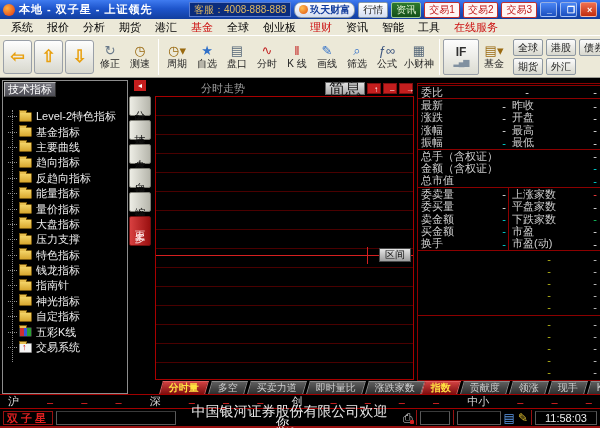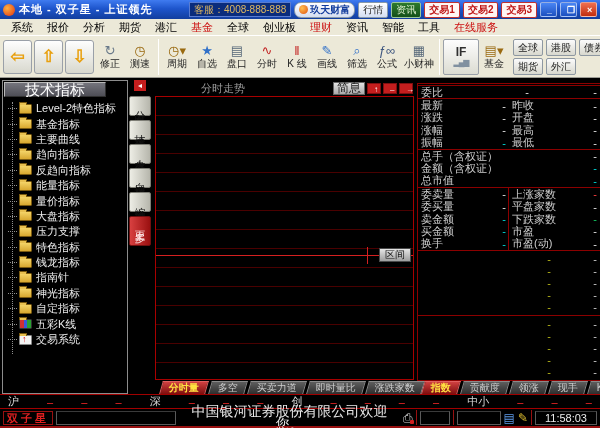--- a/index.html
+++ b/index.html
@@ -12,21 +12,21 @@
     display:flex;align-items:center;padding:0 3px;gap:4px;}
   .app-logo{width:12px;height:12px;border-radius:50%;background:radial-gradient(circle at 35% 35%,#FFB040,#E03010);flex:none;}
   .tb-title{color:#fff;font-weight:bold;font-size:11px;white-space:nowrap;letter-spacing:1px;}
   .tb-right{margin-left:auto;display:flex;align-items:center;gap:3px;}
   .svc-box{background:#0A2C7C;border:1px solid #5A7CD0;color:#E0B860;font-size:10px;height:15px;line-height:13px;padding:0 4px;white-space:nowrap;}
   .tb-btn{height:16px;line-height:14px;font-size:10px;padding:0 4px;border-radius:2px;border:1px solid #8899AA;
     background:linear-gradient(#FFFFFF,#D4DEF2);color:#222;white-space:nowrap;display:flex;align-items:center;gap:2px;}
   .brand-btn{color:#123C9C;font-weight:bold;border-radius:7px;}
   .brand-dot{width:9px;height:9px;border-radius:50%;background:radial-gradient(circle at 35% 35%,#FFC050,#E05010);display:inline-block;}
   .news-btn{background:linear-gradient(#2E7A2E,#14501A);color:#DFF0D0;border-color:#9CC89C;}
-  .trade-btn{background:#FFF6F4;border:1px solid #C03030;color:#C01818;font-weight:bold;}
+  .trade-btn{background:#FFF6F4;border:1px solid #C03030;color:#C01818;font-weight:normal;}
   .win-btn{width:17px;height:15px;border:1px solid #FFFFFF88;border-radius:2px;color:#fff;font-size:9px;line-height:13px;
     text-align:center;background:linear-gradient(#4A86F4,#1C50C0);font-weight:bold;}
   .win-btn.close{background:linear-gradient(#F07050,#C22D10);}
 
   
   .menubar{height:17px;background:#ECE9D8;display:flex;align-items:center;padding:0 4px;border-bottom:1px solid #FFFFFF;}
   .menu-item{padding:0 7px;color:#000;cursor:default;white-space:nowrap;}
 
   
   .toolbar{height:42px;background:#ECE9D8;display:flex;align-items:center;padding:0 2px;border-bottom:1px solid #9C9C94;}
@@ -43,22 +43,22 @@
   .if-txt{font-weight:bold;font-size:12px;color:#303030;line-height:13px;}
   .if-bars{font-size:8px;color:#8090A0;line-height:8px;letter-spacing:-1px;}
   .market-grid{display:grid;grid-template-columns:auto auto auto;grid-auto-rows:17px;gap:2px 3px;margin-left:4px;flex:none;}
   .mk-btn{border:1px solid #8E98A2;border-radius:2px;background:linear-gradient(#FBFBFB,#D8D8CE);
     font-size:10px;line-height:15px;padding:0 4px;color:#222;white-space:nowrap;font-family:inherit;}
 
   
   .content{height:316px;display:flex;background:#000;padding:2px 0 0 2px;}
 
   .sidebar{width:126px;flex:none;border:1px solid #8C8C8C;background:#000;display:flex;flex-direction:column;}
-  .sb-header{align-self:flex-start;margin:1px 0 1px 1px;background:linear-gradient(#74747C,#4E4E56);color:#FFF;
-    font-size:15px;line-height:13px;padding:0 20px;border:1px solid #B8B8B8;border-bottom-color:#303030;border-right-color:#303030;white-space:nowrap;}
+  .sb-header{align-self:flex-start;margin:1px 0 9px 1px;background:linear-gradient(#74747C,#4E4E56);color:#FFF;
+    font-size:11px;line-height:13px;padding:0 3px;border:1px solid #B8B8B8;border-bottom-color:#303030;border-right-color:#303030;white-space:nowrap;}
   .tree{flex:1;position:relative;padding:3px 0 8px 5px;overflow:hidden;}
   .tree:before{content:"";position:absolute;left:9px;top:4px;height:252px;border-left:1px dotted #909090;}
   .tree-item{height:15.4px;display:flex;align-items:center;white-space:nowrap;}
   .tree-conn{width:9px;border-top:1px dotted #909090;margin-right:2px;flex:none;}
   .tree-ico{width:13px;height:10px;flex:none;margin-right:4px;position:relative;border:1px solid #7A5A10;
     background:linear-gradient(#F4D468,#D8A830);border-radius:1px;}
   .tree-ico:before{content:"";position:absolute;left:-1px;top:-3px;width:6px;height:2px;background:#E8C050;border:1px solid #7A5A10;border-bottom:none;}
   .tree-ico.colors{background:linear-gradient(90deg,#D03030 33%,#3858D8 33% 66%,#28A030 66%);border-color:#333;}
   .tree-ico.trade{background:#F4F4F4;border-color:#888;}
   .tree-ico.trade:after{content:"↑";position:absolute;left:2px;top:-2px;font-size:9px;font-weight:bold;color:#D01010;}
@@ -67,21 +67,21 @@
   .vtabs{width:24px;flex:none;display:flex;flex-direction:column;align-items:center;gap:4px;padding-top:0;}
   .vtab-topicon{width:12px;height:11px;background:#C41E1E;color:#fff;font-size:8px;line-height:11px;text-align:center;margin-bottom:1px;}
   .vtab{writing-mode:vertical-rl;text-orientation:upright;background:linear-gradient(90deg,#EDEDE5,#B6B6AC);
     border:1px solid #7E7E76;border-radius:2px;color:#101010;font-size:11px;padding:5px 1px;letter-spacing:2px;line-height:18px;}
   .vtab.more{background:linear-gradient(90deg,#D84040,#9A1010);color:#FFE8E8;border-color:#701010;}
 
   .chartpane{width:259px;flex:none;display:flex;flex-direction:column;margin-left:3px;}
   .chart-header{height:16px;display:flex;align-items:center;}
   .chart-title{color:#9A9A9A;margin-left:46px;}
   .chart-hdr-right{margin-left:auto;display:flex;align-items:center;gap:2px;padding-right:1px;}
-  .info-tag{background:linear-gradient(#E2E2E2,#AAAAAA);border:1px solid #666;color:#1A1A1A;font-size:12px;line-height:11px;padding:0 3px;}
+  .info-tag{background:linear-gradient(#E2E2E2,#AAAAAA);border:1px solid #666;color:#1A1A1A;font-size:16px;line-height:11px;padding:0 3px;}
   .mini-red{width:11px;height:11px;background:#C41E1E;border:1px solid #801010;color:#fff;font-size:8px;line-height:9px;text-align:center;}
   .chart-body{flex:1;border:1px solid #A80000;position:relative;
     background:repeating-linear-gradient(180deg,transparent 0 18px,#4A0000 18px 19px);}
   .cross-h{position:absolute;left:0;right:0;top:158px;height:1px;background:#D42020;}
   .cross-v{position:absolute;left:211px;top:150px;width:1px;height:17px;background:#D42020;}
   .interval-btn{position:absolute;right:2px;top:151px;height:14px;line-height:12px;padding:0 5px;font-size:10px;
     background:linear-gradient(#E6E6E6,#9E9E9E);border:1px solid #4A4A4A;color:#111;font-family:inherit;}
 
   .tabs-row{height:14px;display:flex;align-items:flex-end;padding-left:6px;background:#000;}
   .tab{height:13px;line-height:12px;padding:0 7px;margin-right:3px;transform:skewX(-16deg);

